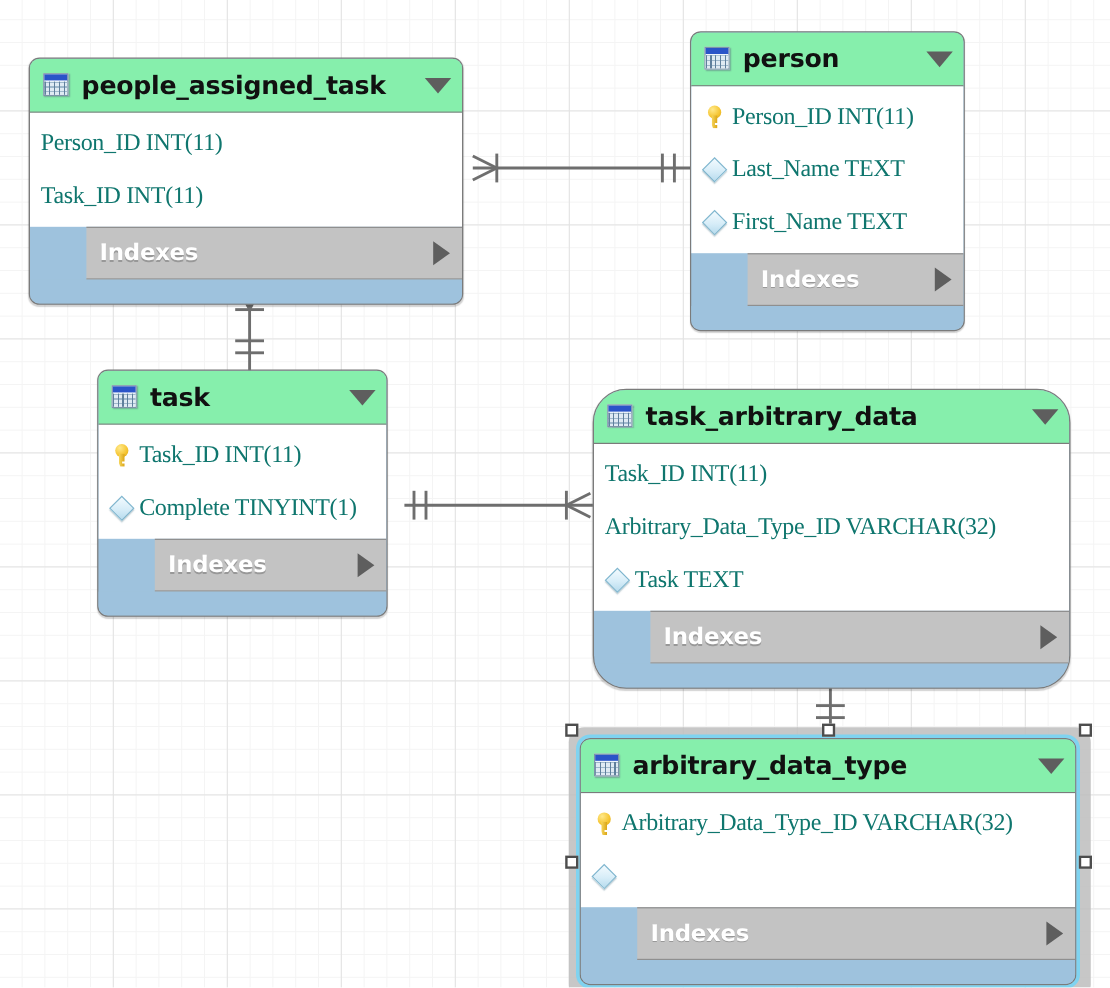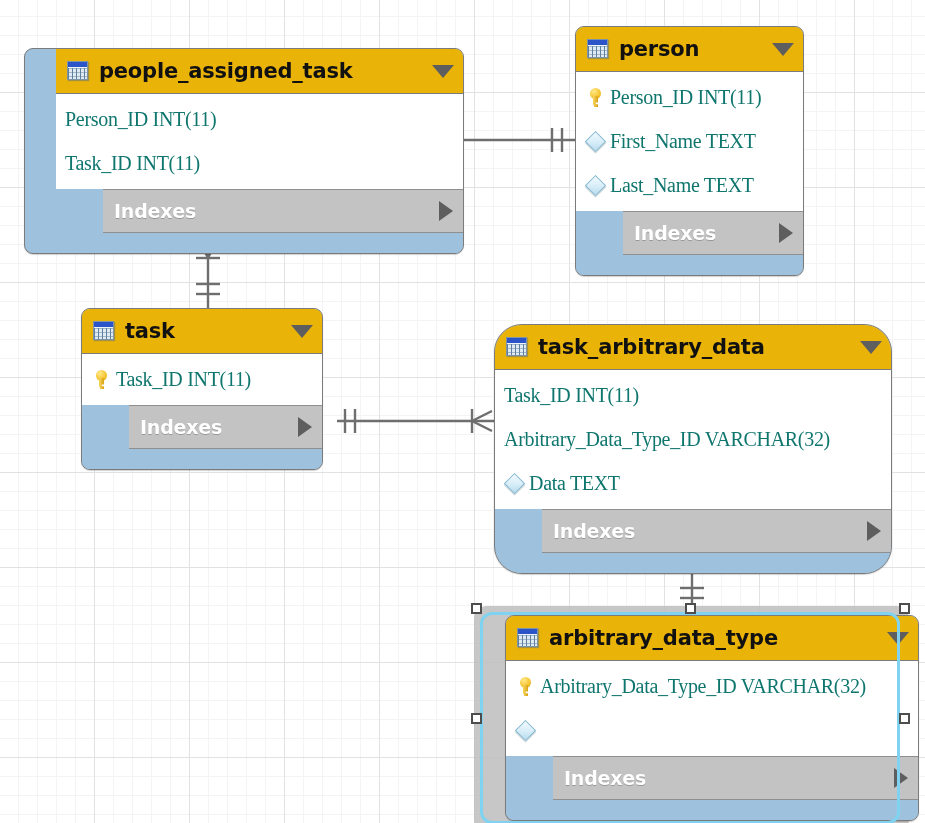--- a/index.html
+++ b/index.html
@@ -44,21 +44,21 @@
     position: absolute;
     box-sizing: border-box;
     border: 1px solid #7b7b7b;
     border-radius: 9px;
     background: #9ec2dd;
     box-shadow: 0 1px 1px rgba(0,0,0,0.18);
     overflow: hidden;
   }
   .tbl-head {
     height: 45px;
-    background: #eab308;
+    background: #86efac;
     display: flex;
     align-items: center;
     padding: 0 9px 0 10px;
     box-sizing: border-box;
     border-bottom: 1px solid #7b7b7b;
   }
   .tbl-icon {
     width: 24px;
     height: 22px;
     flex: 0 0 auto;
@@ -248,21 +248,21 @@
         <line x1="682" y1="538" x2="692" y2="558"></line>
         <line x1="702" y1="538" x2="692" y2="558"></line>
         <line x1="680" y1="558" x2="704" y2="558"></line>
         <line x1="680" y1="588" x2="704" y2="588"></line>
         <line x1="680" y1="598" x2="704" y2="598"></line>
       </g>
     </g>
   </svg>
 
   <div id="tables-layer">
-      <div class="tbl" style="left: 24px; top: 48px; width: 440px; padding-left: 31px;">
+      <div class="tbl" style="left: 24px; top: 48px; width: 362px;">
         <div class="tbl-head">
           <span class="tbl-icon">
             <span class="ticon-body"></span>
             <span class="ticon-bar"></span>
             <span class="ticon-grid"></span>
           </span>
           <span class="tbl-title">people_assigned_task</span>
           <span class="caret-down"></span>
         </div>
         <div class="tbl-cols">
@@ -295,27 +295,27 @@
           <div class="col">
             <span class="col-ico">
               <span class="key-g"></span>
             </span>
             <span class="col-txt">Person_ID INT(11)</span>
           </div>
           <div class="col">
             <span class="col-ico">
               <span class="dia-g"></span>
             </span>
+            <span class="col-txt">Last_Name TEXT</span>
+          </div>
+          <div class="col">
+            <span class="col-ico">
+              <span class="dia-g"></span>
+            </span>
             <span class="col-txt">First_Name TEXT</span>
-          </div>
-          <div class="col">
-            <span class="col-ico">
-              <span class="dia-g"></span>
-            </span>
-            <span class="col-txt">Last_Name TEXT</span>
           </div>
         </div>
         <div class="tbl-idx">
           <span class="idx-label">Indexes</span>
           <span class="caret-right"></span>
         </div>
         <div class="tbl-foot"></div>
       </div>
       <div class="tbl" style="left: 81px; top: 308px; width: 242px;">
         <div class="tbl-head">
@@ -327,20 +327,26 @@
           <span class="tbl-title">task</span>
           <span class="caret-down"></span>
         </div>
         <div class="tbl-cols">
           <div class="col">
             <span class="col-ico">
               <span class="key-g"></span>
             </span>
             <span class="col-txt">Task_ID INT(11)</span>
           </div>
+          <div class="col">
+            <span class="col-ico">
+              <span class="dia-g"></span>
+            </span>
+            <span class="col-txt">Complete TINYINT(1)</span>
+          </div>
         </div>
         <div class="tbl-idx">
           <span class="idx-label">Indexes</span>
           <span class="caret-right"></span>
         </div>
         <div class="tbl-foot"></div>
       </div>
       <div class="tbl" style="left: 494px; top: 324px; width: 398px; border-radius: 28px;">
         <div class="tbl-head">
           <span class="tbl-icon">
@@ -357,31 +363,31 @@
             <span class="col-txt">Task_ID INT(11)</span>
           </div>
           <div class="col">
             <span class="col-ico none"></span>
             <span class="col-txt">Arbitrary_Data_Type_ID VARCHAR(32)</span>
           </div>
           <div class="col">
             <span class="col-ico">
               <span class="dia-g"></span>
             </span>
-            <span class="col-txt">Data TEXT</span>
+            <span class="col-txt">Task TEXT</span>
           </div>
         </div>
         <div class="tbl-idx">
           <span class="idx-label">Indexes</span>
           <span class="caret-right"></span>
         </div>
         <div class="tbl-foot"></div>
       </div>
       <div class="sel-shadow" style="left: 474px; top: 606px; width: 435px; height: 227px;"></div>
-      <div class="tbl" style="left: 505px; top: 615px; width: 414px;">
+      <div class="tbl" style="left: 483px; top: 615px; width: 414px;">
         <div class="tbl-head">
           <span class="tbl-icon">
             <span class="ticon-body"></span>
             <span class="ticon-bar"></span>
             <span class="ticon-grid"></span>
           </span>
           <span class="tbl-title">arbitrary_data_type</span>
           <span class="caret-down"></span>
         </div>
         <div class="tbl-cols">

